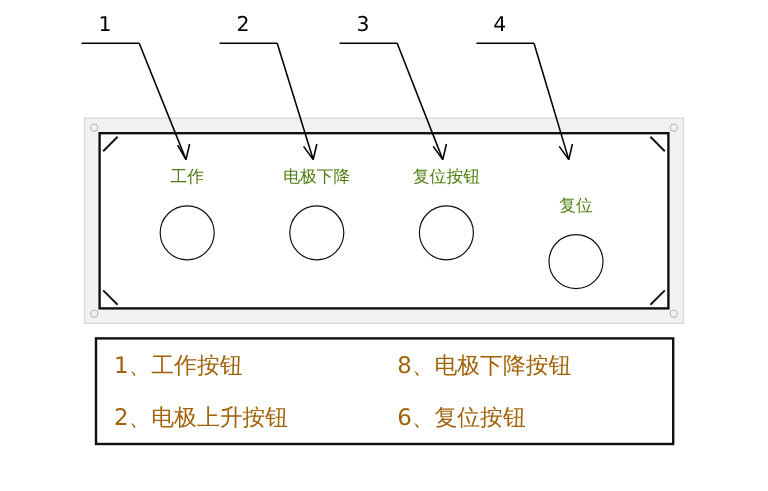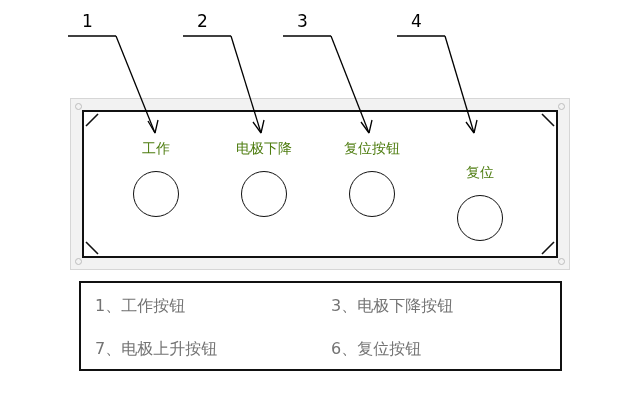--- a/index.html
+++ b/index.html
@@ -100,22 +100,22 @@
     background: #ffffff;
   }
   .legend-row {
     position: absolute;
     left: 0;
     width: 100%;
     height: 45px;
   }
   .legend-item {
     position: absolute;
-    font-size: 16px;
-    color: #737373;
+    font-size: 19px;
+    color: #a16207;
     white-space: nowrap;
     line-height: 45px;
   }
   .legend-left { left: 14px; }
   .legend-right { left: 250px; }
 </style>
 </head>
 <body>
 
 <div id="stage">
@@ -176,21 +176,21 @@
 
       <path d="M 397 36 L 445 36"></path>
       <path d="M 445 36 L 474 133"></path>
       <path d="M 474 133 L 466 122 M 474 133 L 477 120"></path>
     </g>
   </svg>
 
   <div id="legend">
     <div class="legend-row" style="top:0;">
       <div class="legend-item legend-left">1、工作按钮</div>
-      <div class="legend-item legend-right">3、电极下降按钮</div>
+      <div class="legend-item legend-right">8、电极下降按钮</div>
     </div>
     <div class="legend-row" style="top:43px;">
-      <div class="legend-item legend-left">7、电极上升按钮</div>
+      <div class="legend-item legend-left">2、电极上升按钮</div>
       <div class="legend-item legend-right">6、复位按钮</div>
     </div>
   </div>
 
 </div>
 
 </body></html>

